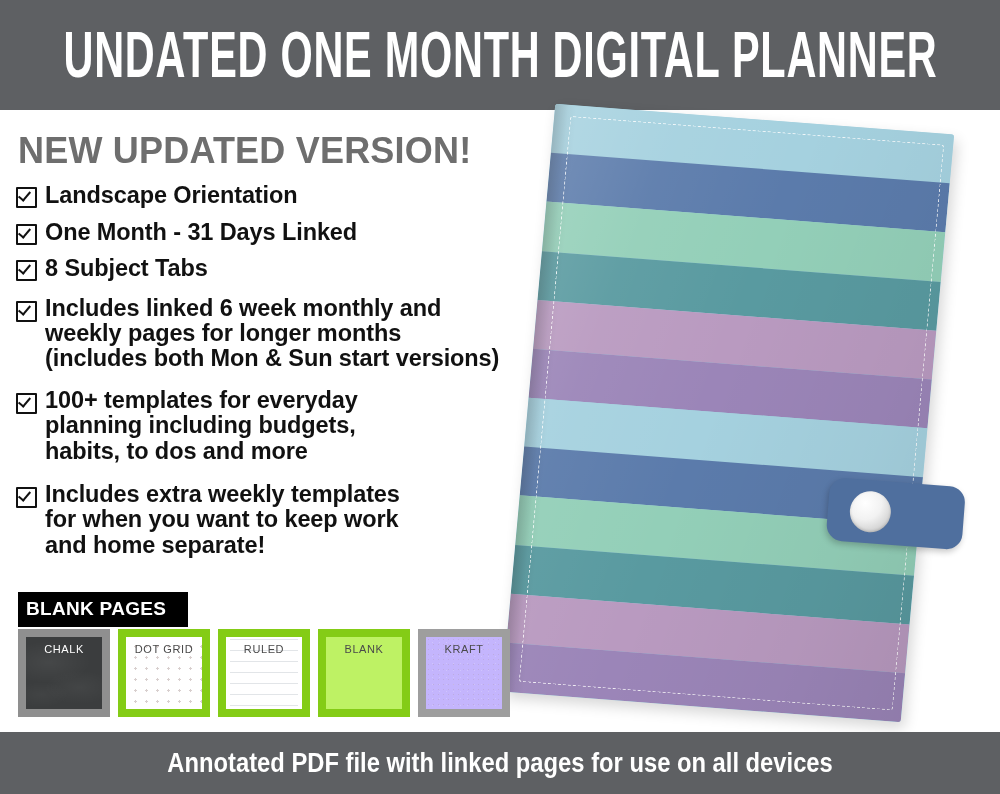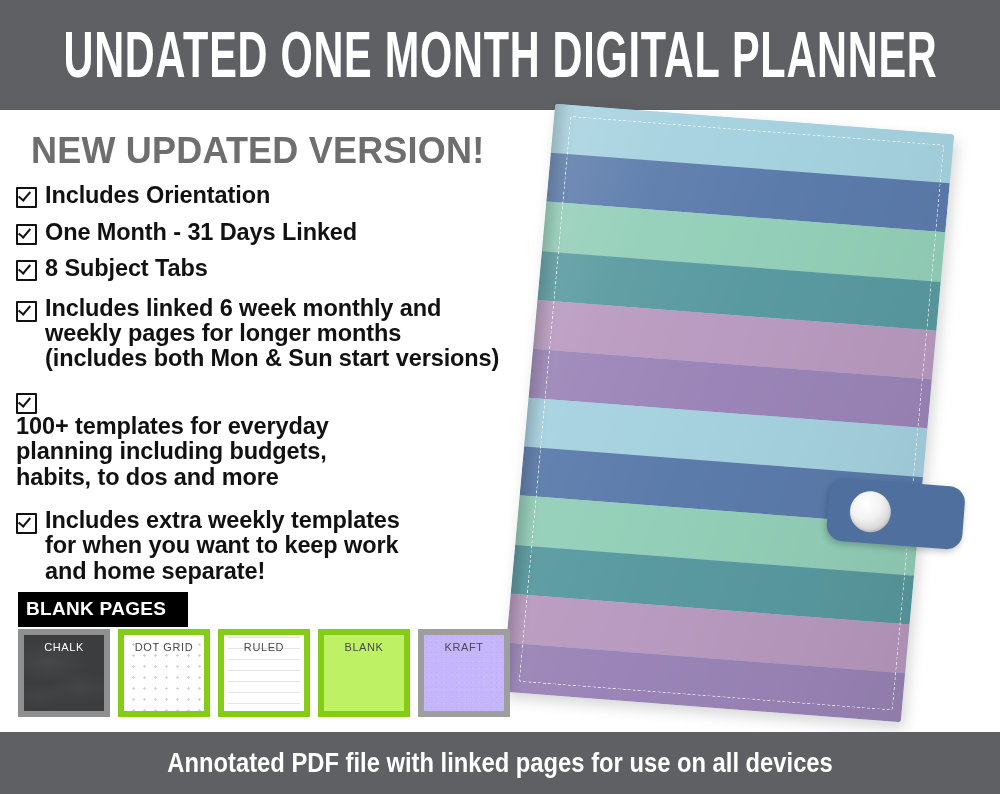--- a/index.html
+++ b/index.html
@@ -44,21 +44,21 @@
     white-space:nowrap;
     line-height:1;
   }
 
   
   .left-panel{
     position:absolute;left:0;top:110px;width:545px;height:622px;
     z-index:20;
   }
   .subhead{
-    position:absolute;left:31px;top:20px;
+    position:absolute;left:18px;top:20px;
     color:#6e6e6e;
     font-size:36px;
     font-weight:700;
     letter-spacing:0.2px;
     white-space:nowrap;
   }
   .feature-list{
     position:absolute;left:16px;top:72px;width:525px;
   }
   .feature{
@@ -107,21 +107,21 @@
   }
 
   
   .swatches{
     position:absolute;left:18px;top:519px;
     display:flex;
   }
   .swatch{
     width:92px;height:88px;
     margin-right:8px;
-    border:6px solid #84cc16;
+    border:8px solid #84cc16;
     box-sizing:border-box;
     position:relative;
     background:#ffffff;
     overflow:hidden;
   }
   .swatch-label{
     position:absolute;left:0;top:6px;width:100%;
     text-align:center;
     font-size:11px;
     font-weight:400;
@@ -244,41 +244,41 @@
 </div>
 
 <div class="left-panel">
 
   <div class="subhead">NEW UPDATED VERSION!</div>
 
   <div class="feature-list">
 
     <div class="feature">
       <span class="chk"></span>
-      <span class="feature-text">Includes Orientation</span>
+      <span class="feature-text">Landscape Orientation</span>
     </div>
 
     <div class="feature">
       <span class="chk"></span>
       <span class="feature-text">One Month - 31 Days Linked</span>
     </div>
 
     <div class="feature">
       <span class="chk"></span>
       <span class="feature-text">8 Subject Tabs</span>
     </div>
 
     <div class="feature tight" style="margin-top:14px;">
       <span class="chk"></span>
       <span class="feature-text">Includes linked 6 week monthly and
 weekly pages for longer months
 (includes both Mon &amp; Sun start versions)</span>
     </div>
 
-    <div class="feature tight" style="margin-top:16px;flex-direction:column;">
+    <div class="feature tight" style="margin-top:16px;">
       <span class="chk"></span>
       <span class="feature-text">100+ templates for everyday
 planning including budgets,
 habits, to dos and more</span>
     </div>
 
     <div class="feature tight" style="margin-top:18px;">
       <span class="chk"></span>
       <span class="feature-text">Includes extra weekly templates
 for when you want to keep work

